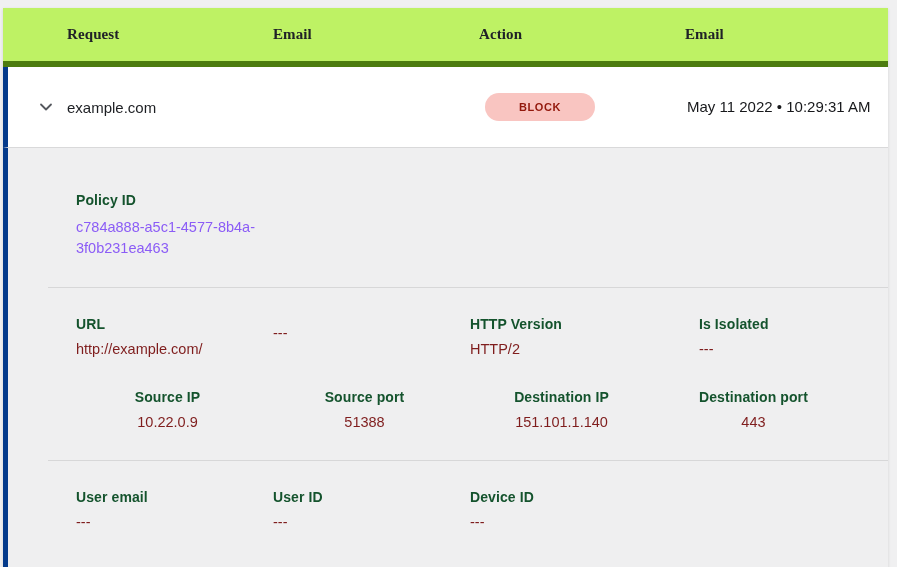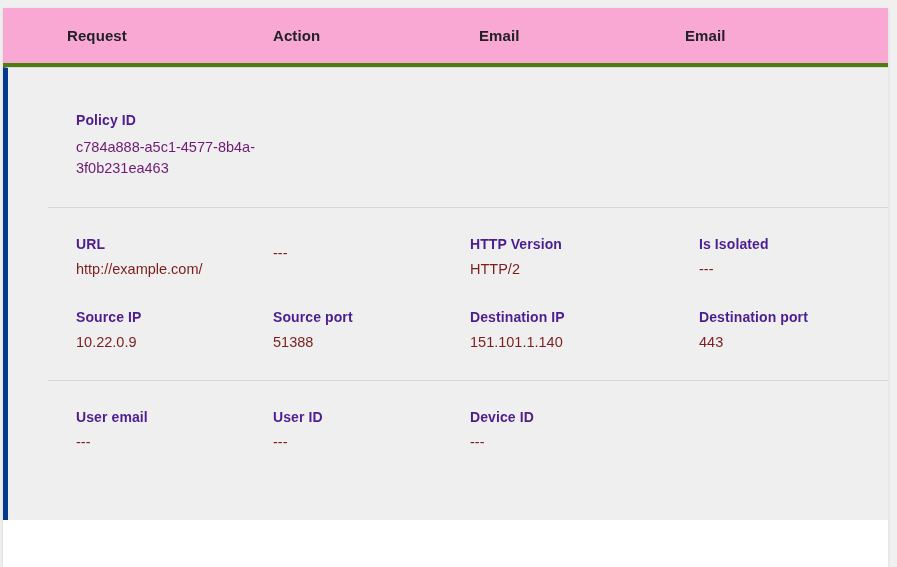--- a/index.html
+++ b/index.html
@@ -10,23 +10,24 @@
     color:#24262a;
   }
   .card {
     position:absolute; left:3px; top:8px; width:885px; min-height:600px;
     background:#ffffff;
     box-shadow:0 1px 3px rgba(0,0,0,0.12);
   }
   
   .thead {
     display:flex; align-items:center;
-    height:59px; background:#f9a8d4;
-    border-bottom:4px solid #4d7c0f;
+    height:59px; background:#bef264;
+    border-bottom:6px solid #4d7c0f;
     padding-left:64px;
+    font-family:Liberation Serif, serif;
   }
   .th {
     width:206px; font-size:15px; font-weight:700; color:#202227;
     letter-spacing:0.1px;
   }
   .th:last-child { width:auto; }
   
   .trow {
     display:flex; align-items:center;
     height:80px; background:#ffffff;
@@ -53,53 +54,66 @@
   .panel {
     background:#efeff0;
     border-left:5px solid #043a8b;
     border-top:1px solid #d9d9da;
     padding:0 0 40px 0;
     min-height:420px;
   }
   .panel-inner { padding-left:68px; padding-right:18px; }
   .policy-section { padding-top:44px; padding-bottom:28px; }
   .field-label {
-    font-size:14px; font-weight:700; color:#4c1d95; letter-spacing:0.1px;
+    font-size:14px; font-weight:700; color:#14532d; letter-spacing:0.1px;
   }
   .field-value {
     font-size:14.5px; color:#7f1d1d; margin-top:9px;
   }
   .policy-link {
     display:inline-block; max-width:200px;
     font-size:14.5px; line-height:21px;
-    color:#701a75; text-decoration:none; margin-top:9px;
+    color:#8b5cf6; text-decoration:none; margin-top:9px;
     word-wrap:break-word;
   }
   .divider {
     height:1px; background:#d7d7d8;
     margin-left:40px; margin-right:0;
   }
   .fields-grid {
     display:flex; padding:28px 0 30px 0;
   }
   .fgroup { width:197px; padding-right:14px; }
   .fgroup:last-child { width:auto;margin-left:32px; }
 </style>
 </head>
 <body>
 
 <div class="card">
 
   <div class="thead">
     <div class="th">Request</div>
+    <div class="th">Email</div>
     <div class="th">Action</div>
-    <div class="th">Email</div>
     <div class="th">Email</div>
   </div>
 
+  <div class="trow">
+    <div class="expander">
+      <svg class="chev" viewBox="0 0 20 20">
+        <polyline points="5,7.5 10,12.5 15,7.5" fill="none" stroke="#55585e" stroke-width="1.8" stroke-linecap="round" stroke-linejoin="round"></polyline>
+      </svg>
+    </div>
+    <div class="cell request">example.com</div>
+    <div class="cell email"></div>
+    <div class="cell action">
+      <span class="badge">BLOCK</span>
+    </div>
+    <div class="cell time">May 11 2022 • 10:29:31 AM</div>
+  </div>
 
   <div class="panel">
     <div class="panel-inner">
 
       <div class="policy-section">
         <div class="field-label">Policy ID</div>
         <a href="#" class="policy-link">c784a888-a5c1-4577-8b4a-3f0b231ea463</a>
       </div>
     </div>
 
@@ -117,21 +131,21 @@
         <div class="fgroup">
           <div class="field-label">HTTP Version</div>
           <div class="field-value">HTTP/2</div>
         </div>
         <div class="fgroup">
           <div class="field-label">Is Isolated</div>
           <div class="field-value">---</div>
         </div>
       </div>
 
-      <div class="fields-grid" style="padding-top:2px;">
+      <div class="fields-grid" style="padding-top:2px;text-align:center;">
         <div class="fgroup">
           <div class="field-label">Source IP</div>
           <div class="field-value">10.22.0.9</div>
         </div>
         <div class="fgroup">
           <div class="field-label">Source port</div>
           <div class="field-value">51388</div>
         </div>
         <div class="fgroup">
           <div class="field-label">Destination IP</div>

